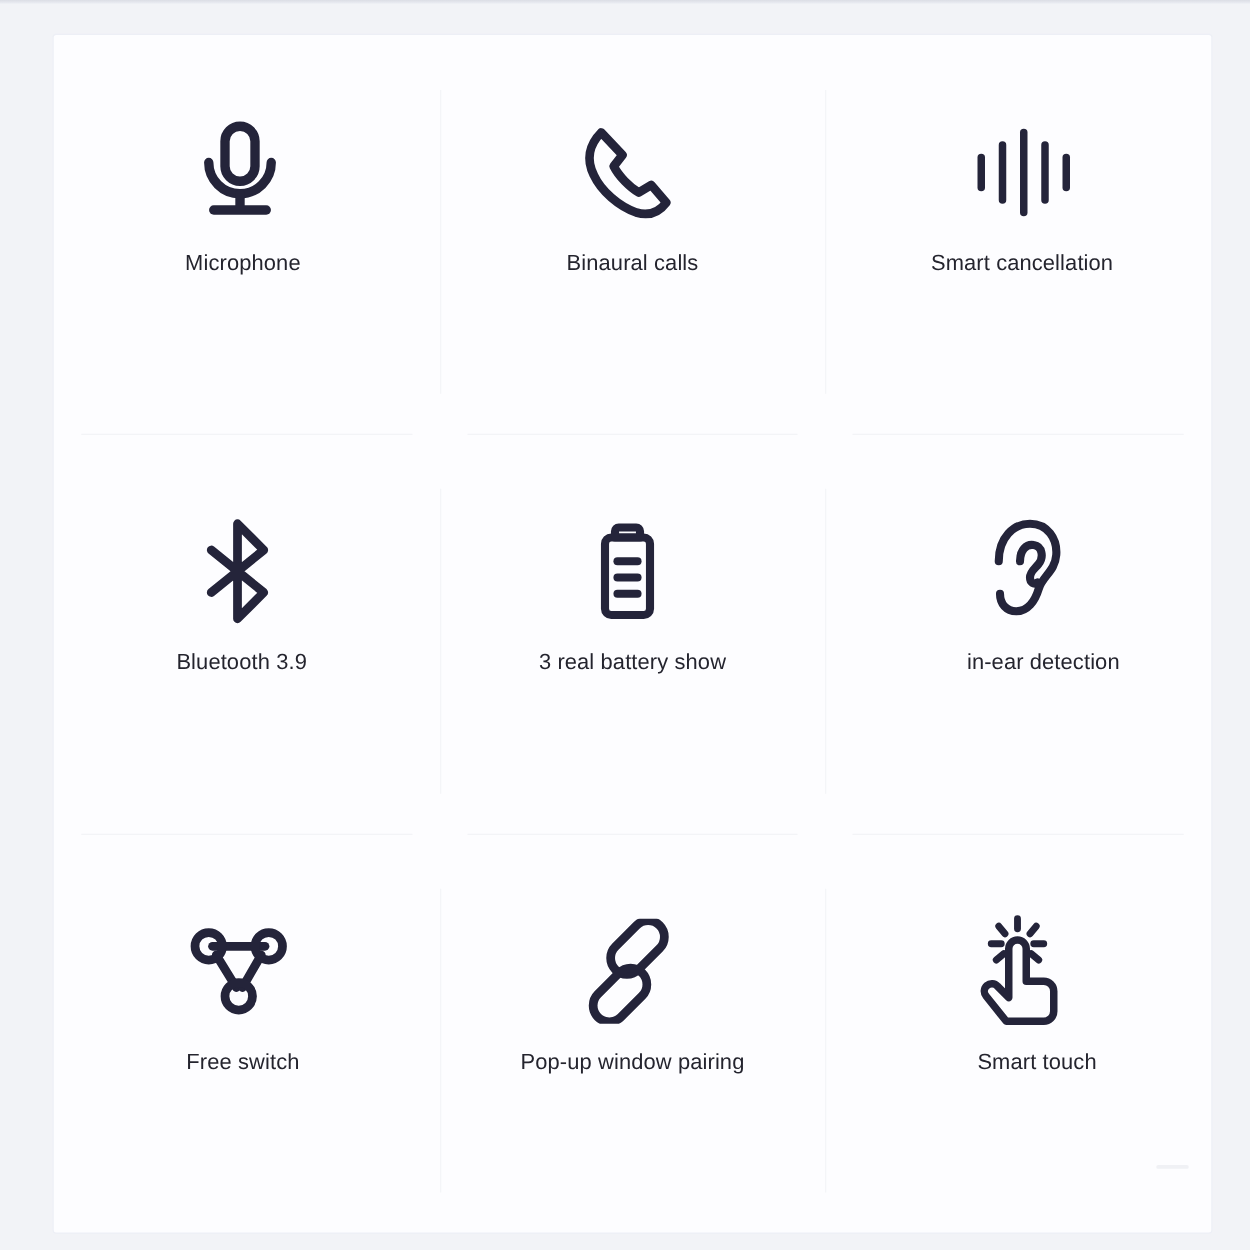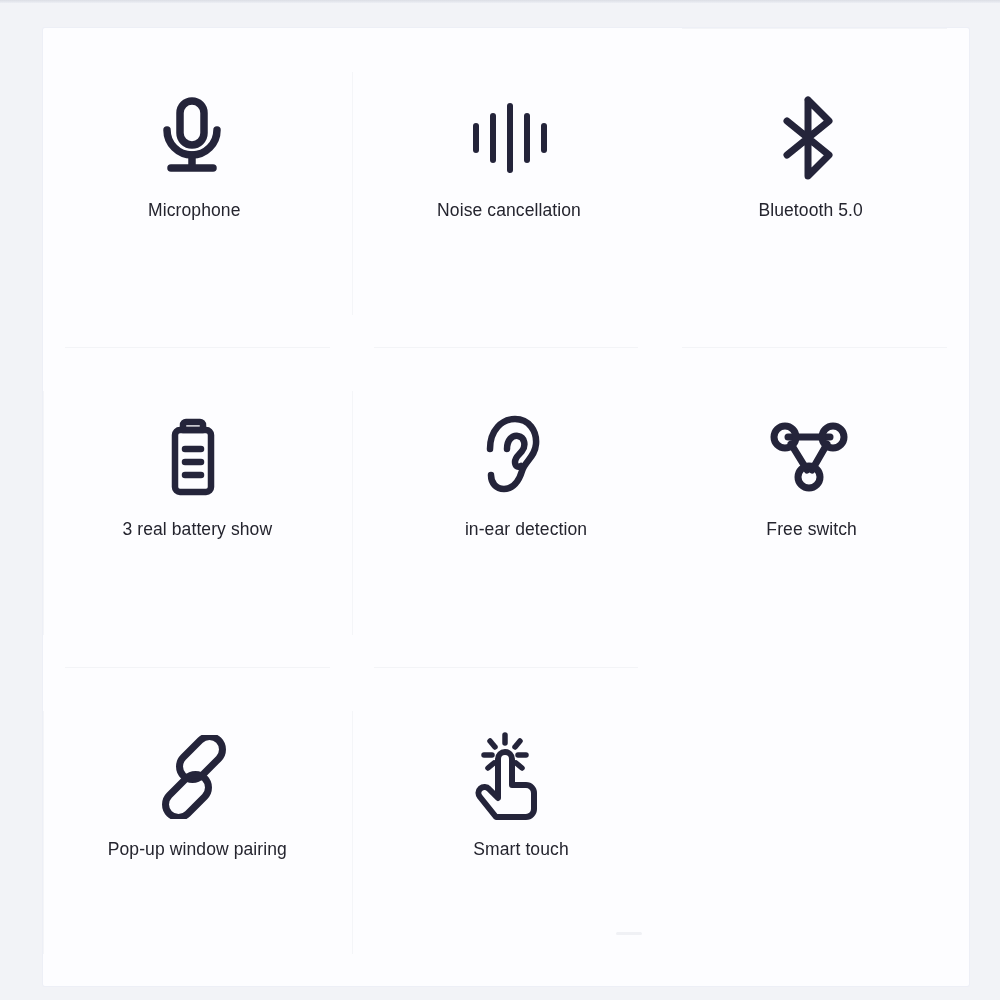--- a/index.html
+++ b/index.html
@@ -114,41 +114,57 @@
           <svg width="74" height="84" viewBox="0 0 74 84" fill="none" stroke="#24243a" stroke-width="7.5" stroke-linecap="round" stroke-linejoin="round">
             <rect x="25" y="5" width="24" height="44" rx="12"></rect>
             <path d="M12 34 a25 25 0 0 0 50 0"></path>
             <line x1="37" y1="59" x2="37" y2="70"></line>
             <line x1="16" y1="72" x2="58" y2="72"></line>
           </svg>
         </div>
         <div class="label">Microphone</div>
       </div>
 
+      <div class="cell p-1 c-mid r-top">
+        <div class="icon-wrap">
+          <svg width="86" height="84" viewBox="0 0 86 84" fill="none" stroke="#24243a" stroke-width="7" stroke-linecap="round" stroke-linejoin="round">
+            <path d="M20 10
+                     C10 20 8 32 14 44
+                     C20 57 34 69 48 74
+                     C58 77 66 74 72 66
+                     L60 52
+                     L50 58
+                     C43 54 34 45 30 37
+                     L37 28
+                     Z"></path>
+          </svg>
+        </div>
+        <div class="label">Binaural calls</div>
+      </div>
 
       <div class="cell p-2 c-right r-top">
         <div class="icon-wrap">
           <svg width="88" height="76" viewBox="0 0 88 76" fill="none" stroke="#24243a" stroke-width="6" stroke-linecap="round">
             <line x1="10" y1="26" x2="10" y2="50"></line>
             <line x1="27" y1="16" x2="27" y2="60"></line>
             <line x1="44" y1="6" x2="44" y2="70"></line>
             <line x1="61" y1="16" x2="61" y2="60"></line>
             <line x1="78" y1="26" x2="78" y2="50"></line>
           </svg>
         </div>
-        <div class="label">Noise cancellation</div>
+        <div class="label">Smart cancellation</div>
       </div>
 
       <div class="cell p-3 c-left r-mid">
         <div class="icon-wrap">
           <svg width="66" height="88" viewBox="0 0 66 88" fill="none" stroke="#24243a" stroke-width="7" stroke-linecap="round" stroke-linejoin="round">
             <path d="M33 6 L33 82 L54 61 L12 27 M12 61 L54 27 L33 6"></path>
           </svg>
         </div>
-        <div class="label">Bluetooth 5.0</div>
+        <div class="label">Bluetooth 3.9</div>
       </div>
 
       <div class="cell p-4 c-mid r-mid">
         <div class="icon-wrap">
           <svg width="62" height="88" viewBox="0 0 62 88" fill="none" stroke="#24243a" stroke-width="6.5" stroke-linecap="round" stroke-linejoin="round">
             <path d="M24 9 h14 a3 3 0 0 1 3 3 v5 h-20 v-5 a3 3 0 0 1 3 -3 z"></path>
             <rect x="13" y="17" width="36" height="62" rx="5"></rect>
             <line x1="23" y1="36" x2="39" y2="36"></line>
             <line x1="23" y1="49" x2="39" y2="49"></line>
             <line x1="23" y1="62" x2="39" y2="62"></line>

